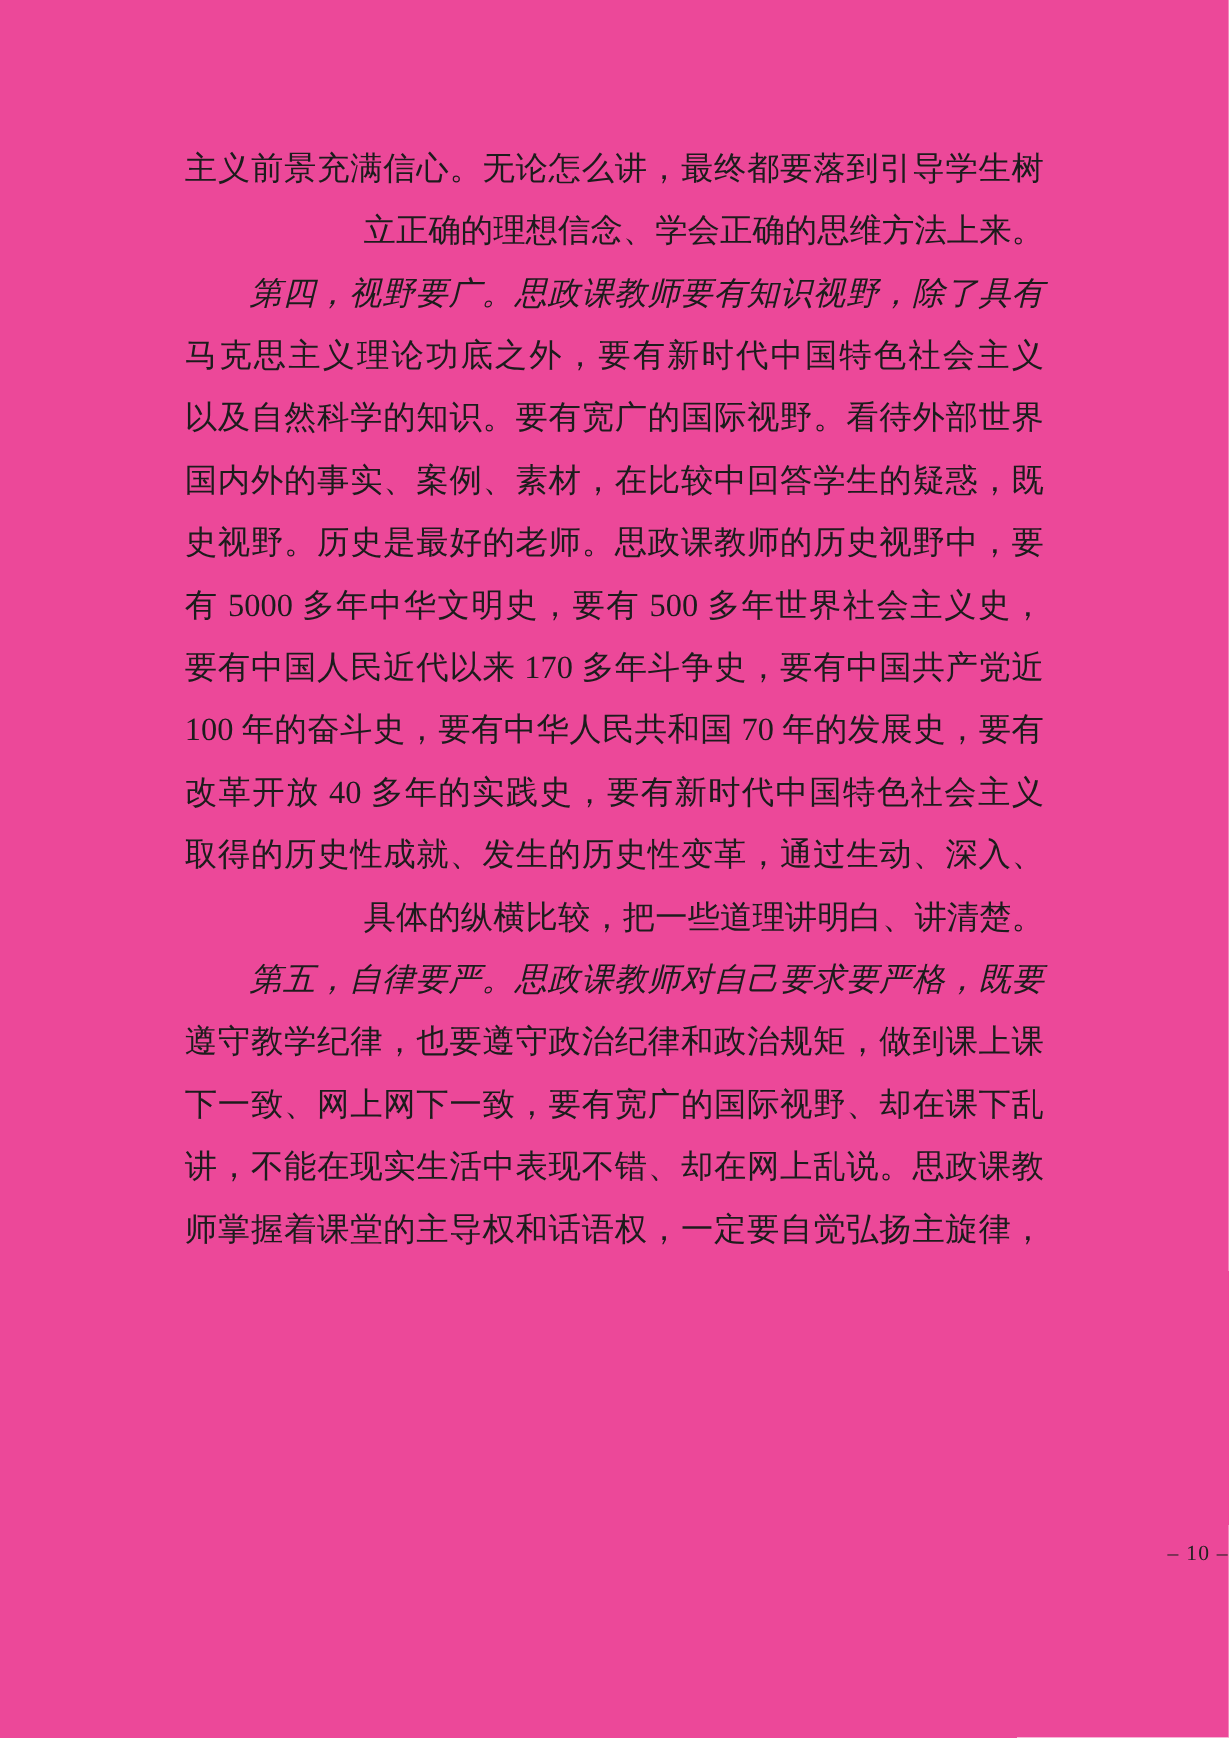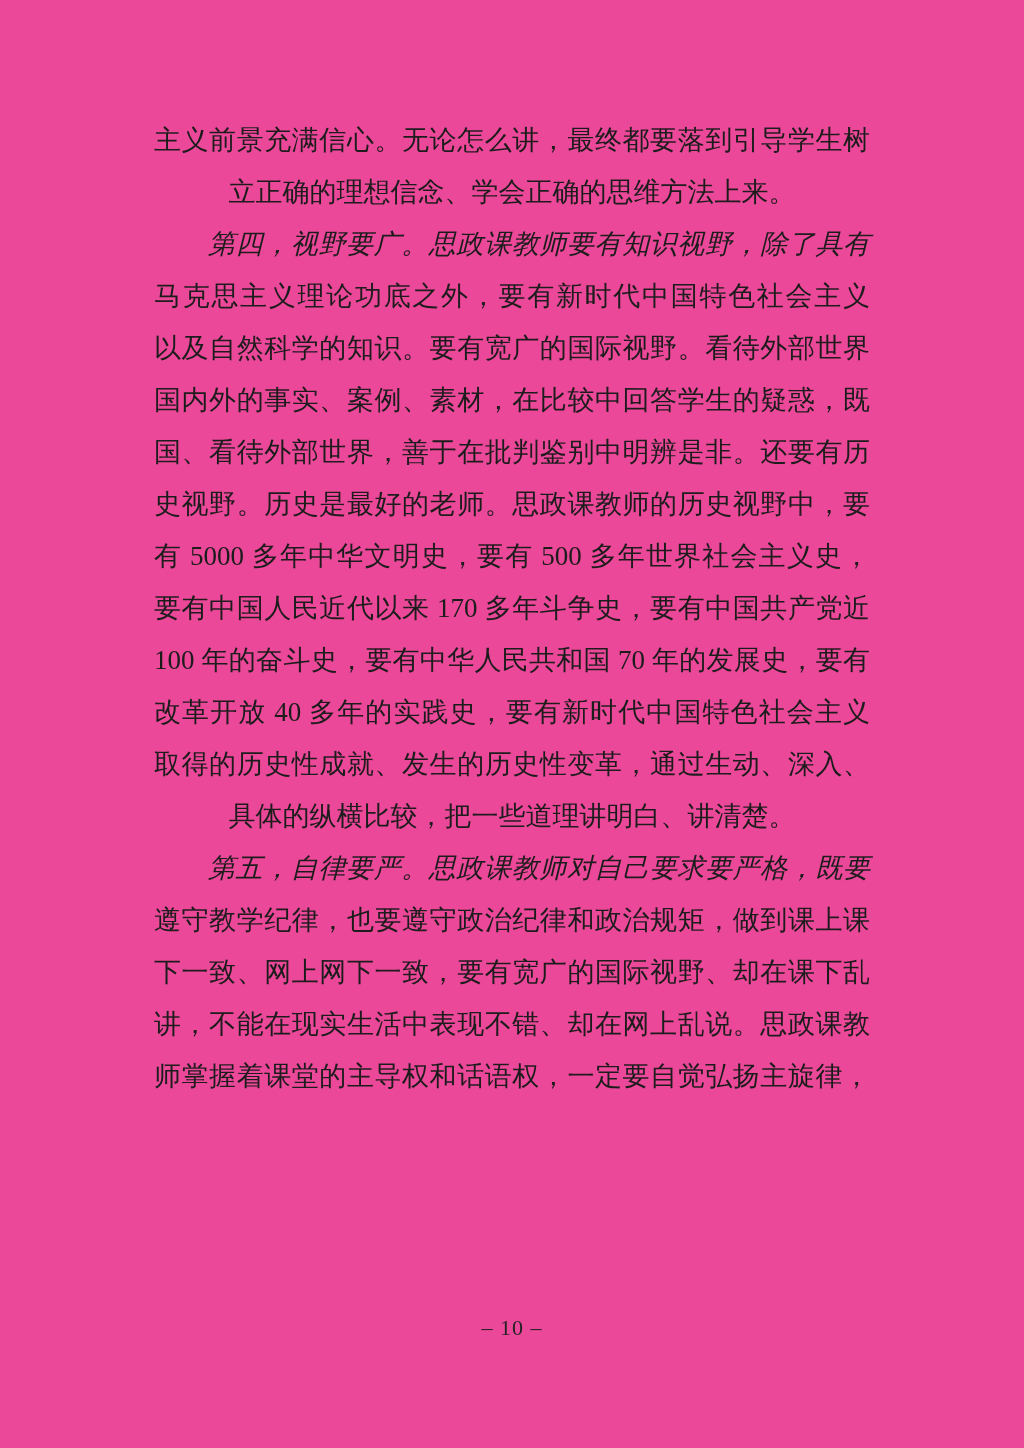--- a/index.html
+++ b/index.html
@@ -19,56 +19,55 @@
     position: absolute;
     left: 154px;
     top: 114px;
     width: 716px;
     color: #1c1c1c;
   }
   .line {
     height: 52px;
     line-height: 52px;
     font-size: 27px;
-    text-align: center;
+    text-align: right;
     white-space: nowrap;
   }
   .line.full {
     white-space: normal;
     text-align: justify;
     text-align-last: justify;
   }
   .line.indent {
     text-indent: 54px;
     font-style: italic;
   }
   .page-footer {
     position: absolute;
     left: 0;
-    top: 1315px;
+    top: 1284px;
     width: 100%;
-    text-align: center;
-    font-size: 22px;
+    text-align: right;
+    font-size: 18px;
     color: #222222;
     letter-spacing: 1px;
   }
 </style>
 </head>
 <body>
 
 <div class="page">
   <div class="body-text">
 
   <div class="line full">主义前景充满信心。无论怎么讲，最终都要落到引导学生树</div>
       <div class="line">立正确的理想信念、学会正确的思维方法上来。</div>
       <div class="line full indent">第四，视野要广。思政课教师要有知识视野，除了具有</div>
       <div class="line full">马克思主义理论功底之外，要有新时代中国特色社会主义</div>
       <div class="line full">以及自然科学的知识。要有宽广的国际视野。看待外部世界</div>
       <div class="line full">国内外的事实、案例、素材，在比较中回答学生的疑惑，既</div>
-      <div class="line full">国、看待外部世界，善于在批判鉴别中明辨是非。还要有历</div>
       <div class="line full">史视野。历史是最好的老师。思政课教师的历史视野中，要</div>
       <div class="line full">有 5000 多年中华文明史，要有 500 多年世界社会主义史，</div>
       <div class="line full">要有中国人民近代以来 170 多年斗争史，要有中国共产党近</div>
       <div class="line full">100 年的奋斗史，要有中华人民共和国 70 年的发展史，要有</div>
       <div class="line full">改革开放 40 多年的实践史，要有新时代中国特色社会主义</div>
       <div class="line full">取得的历史性成就、发生的历史性变革，通过生动、深入、</div>
       <div class="line">具体的纵横比较，把一些道理讲明白、讲清楚。</div>
       <div class="line full indent">第五，自律要严。思政课教师对自己要求要严格，既要</div>
       <div class="line full">遵守教学纪律，也要遵守政治纪律和政治规矩，做到课上课</div>
       <div class="line full">下一致、网上网下一致，要有宽广的国际视野、却在课下乱</div>

